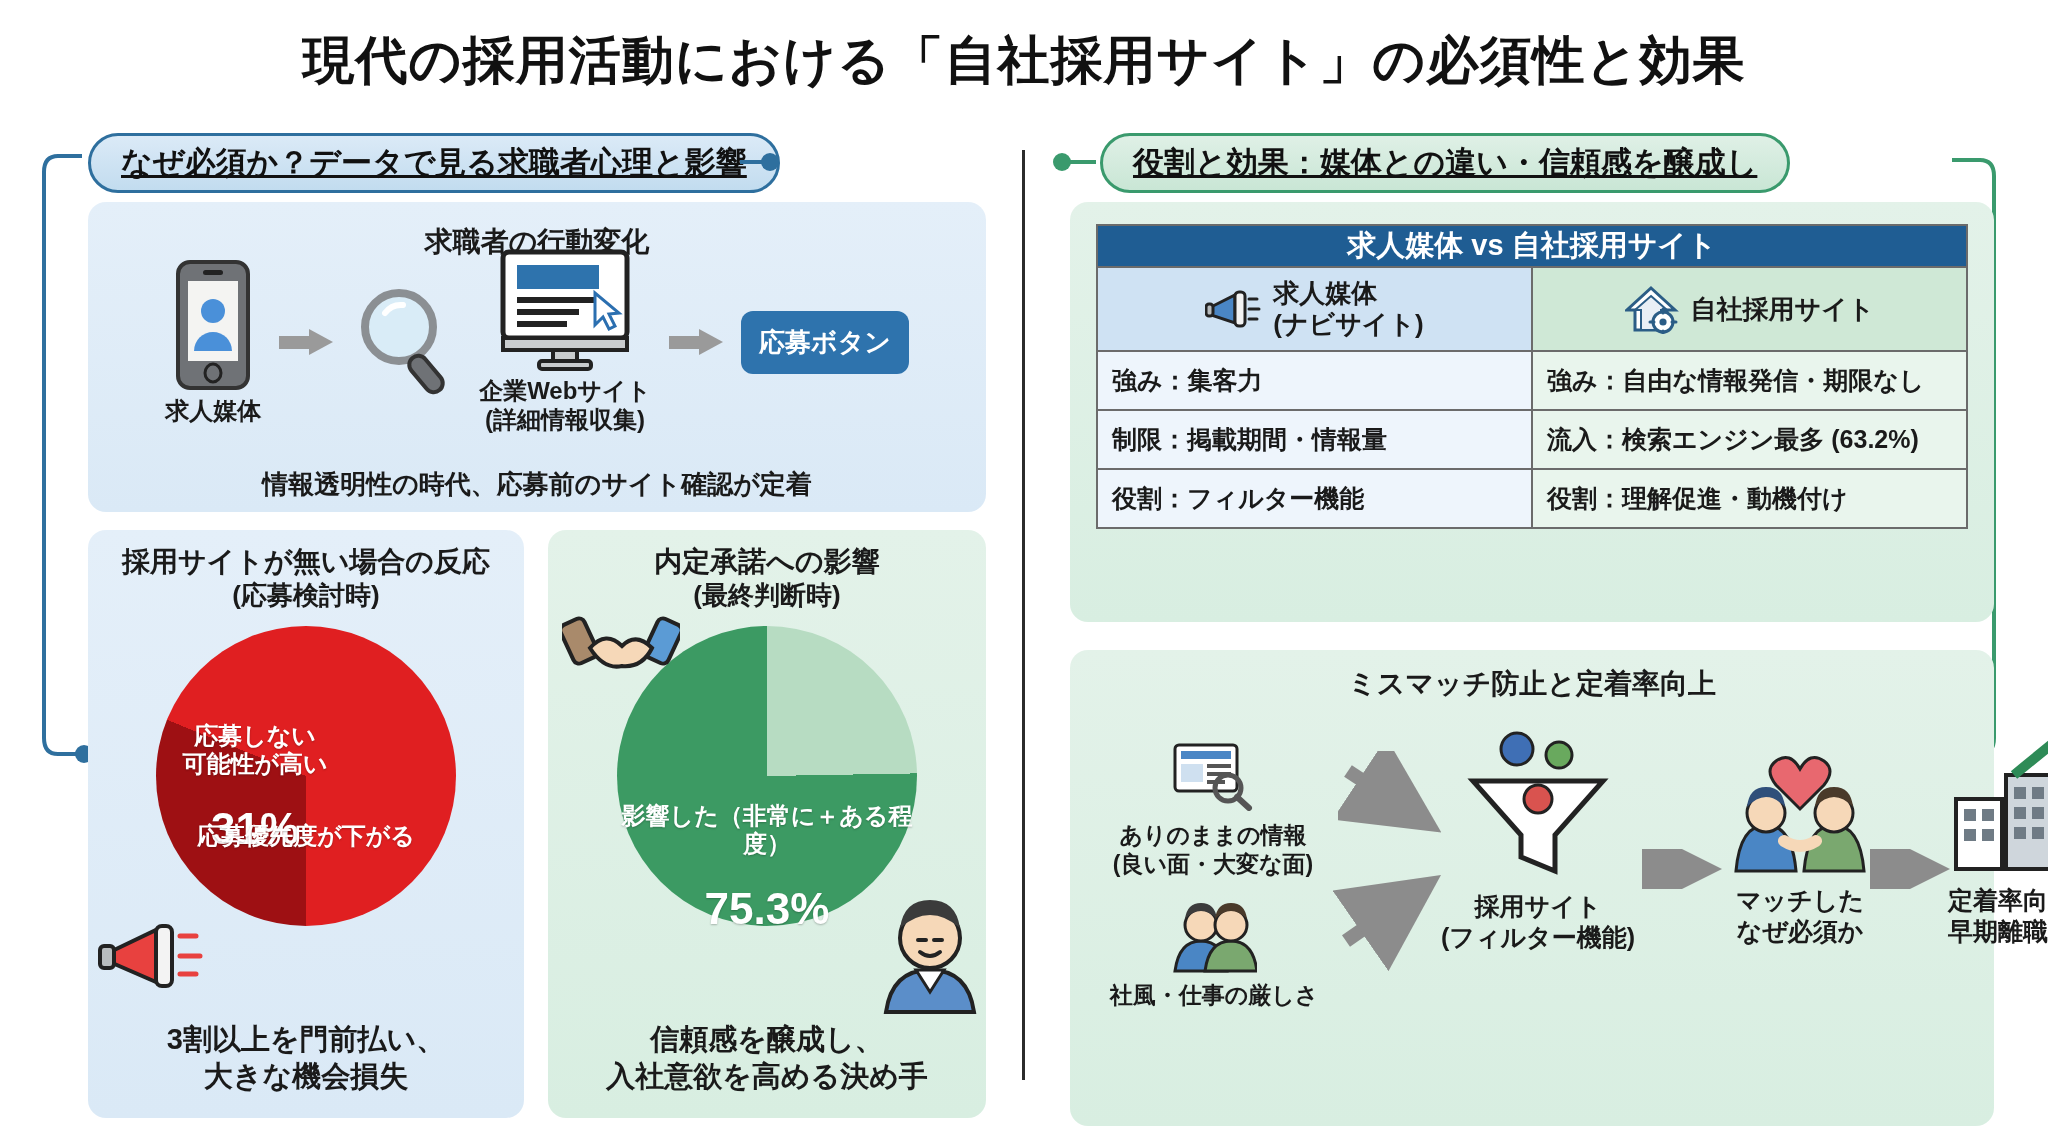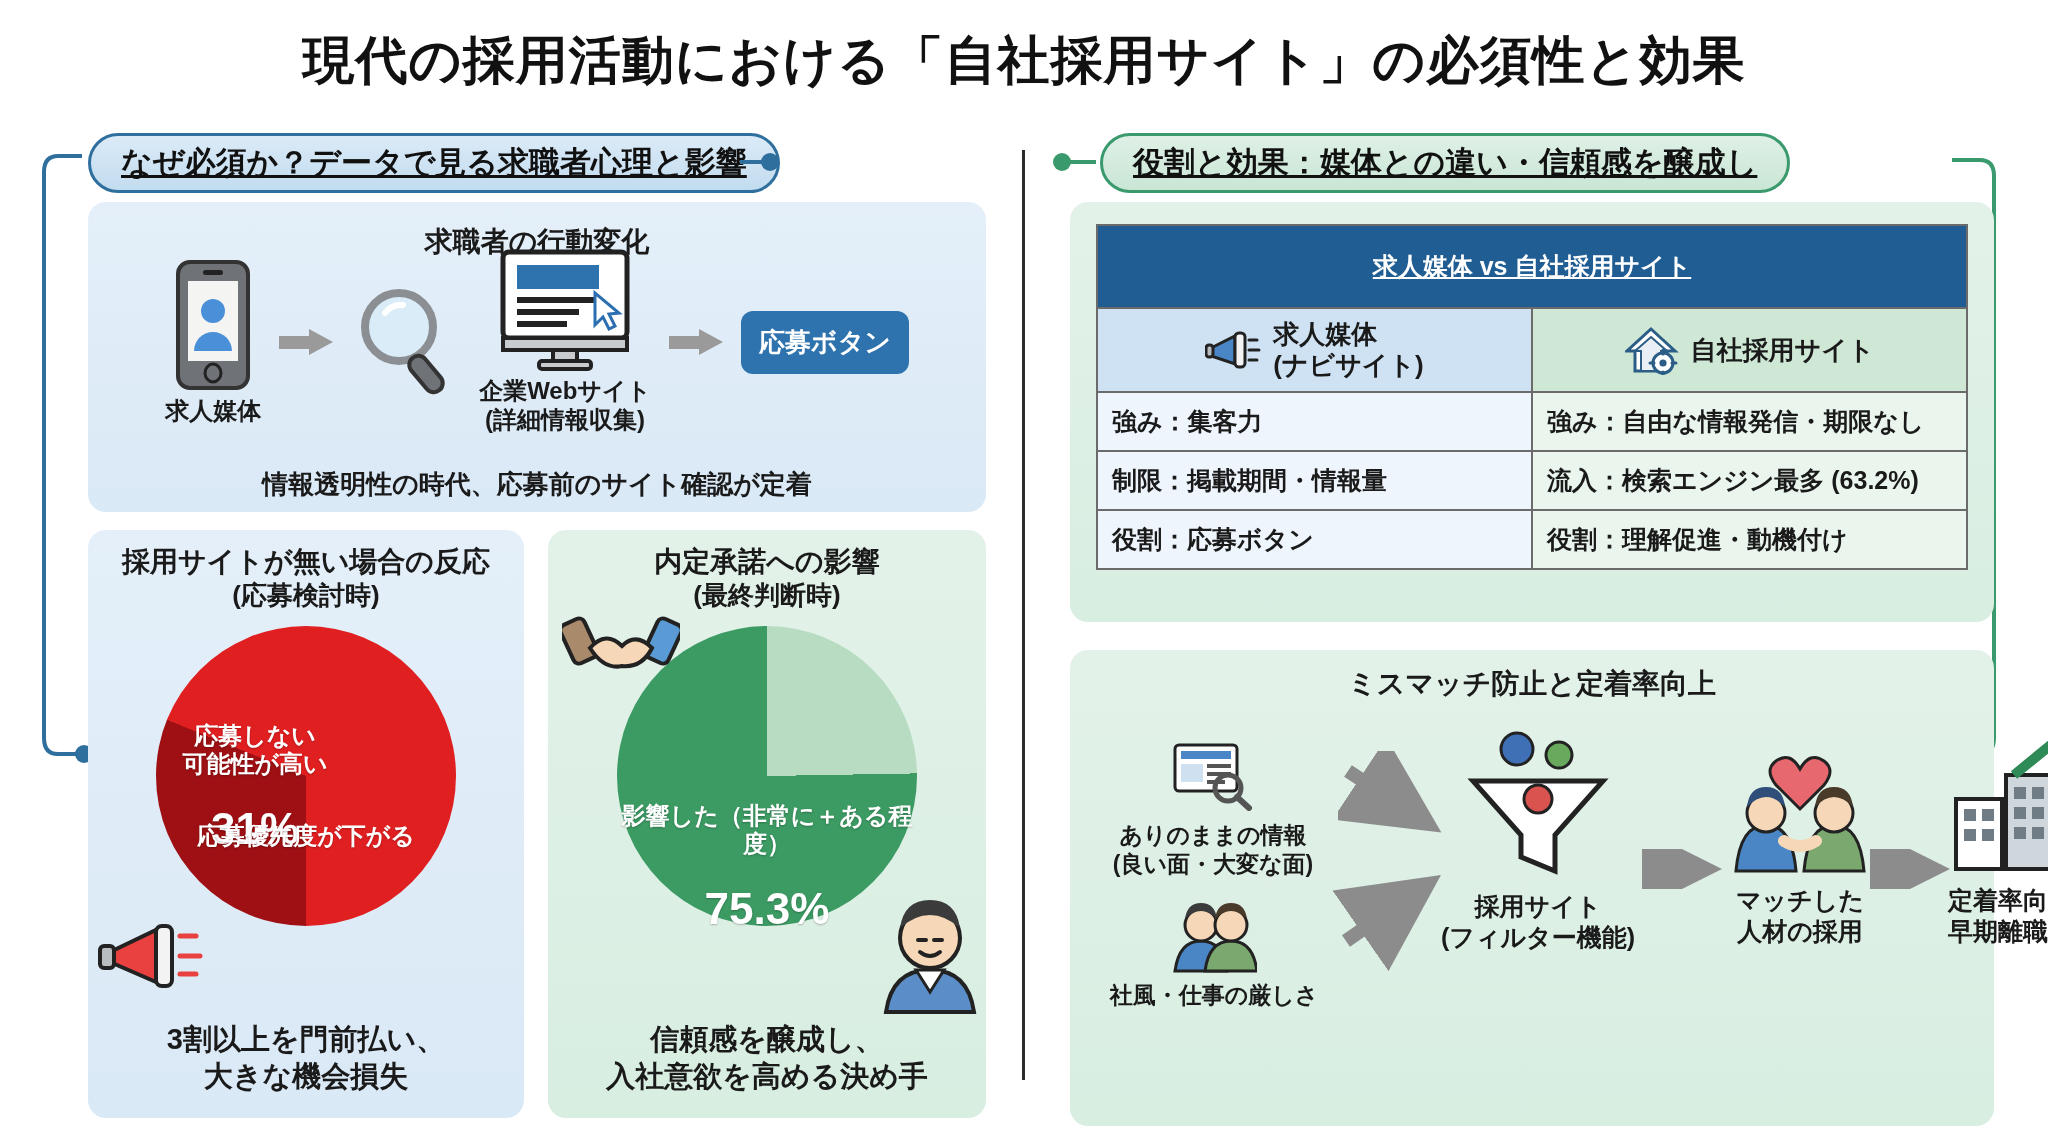--- a/index.html
+++ b/index.html
@@ -144,22 +144,22 @@
   }
 
   
   #table-card {
     position: absolute; left: 18px; top: 72px;
     width: 924px; height: 420px; padding: 22px 26px;
   }
   table.cmp { width: 100%; border-collapse: collapse; table-layout: fixed; background:#fff; }
   table.cmp th, table.cmp td { border: 2px solid #6b6b6b; }
   .cmp-title {
-    background: #1f5d93; color: #fff; font-size: 25px; font-weight: bold;
-    text-align: center; padding: 24px 6px; text-decoration: underline;
+    background: #1f5d93; color: #fff; font-size: 29px; font-weight: bold;
+    text-align: center; padding: 0 6px;
   }
   .cmp-head-blue  { background:#cfe2f3; font-size: 26px; font-weight:bold; padding: 10px 8px; text-align:center;}
   .cmp-head-green { background:#cfe8d6; font-size: 26px; font-weight:bold; padding: 10px 8px; text-align:center;}
   .cmp-head-inner { display:flex; align-items:center; justify-content:center; gap:12px; }
   .cmp-head-txt { text-align:left; line-height:1.2; }
   td.cell-blue  { background:#eef5fc; font-size: 25px; font-weight:bold; padding: 12px 14px; }
   td.cell-green { background:#e9f5ed; font-size: 25px; font-weight:bold; padding: 12px 14px; }
 
   
   #mismatch-card {
@@ -359,21 +359,21 @@
       </tr>
       <tr>
         <td class="cell-blue">強み：集客力</td>
         <td class="cell-green">強み：自由な情報発信・期限なし</td>
       </tr>
       <tr>
         <td class="cell-blue">制限：掲載期間・情報量</td>
         <td class="cell-green">流入：検索エンジン最多 (63.2%)</td>
       </tr>
       <tr>
-        <td class="cell-blue">役割：応募ボタン</td>
+        <td class="cell-blue">役割：フィルター機能</td>
         <td class="cell-green">役割：理解促進・動機付け</td>
       </tr>
     </tbody>
       </table>
   </div>
 
   <div class="card card-green" id="mismatch-card">
     <div class="card-title">ミスマッチ防止と定着率向上</div>
 
     <div class="mm-flow">
@@ -447,21 +447,21 @@
           <path d="M68 40 q-10 -18 -24 -8 q-12 9 0 24 l24 24 l24 -24 q12 -15 0 -24 q-14 -10 -24 8 z" fill="#e8686f" stroke="#222" stroke-width="3"></path>
           <path d="M4 142 q4 -46 30 -46 q26 0 30 46 z" fill="#4a86c5" stroke="#222" stroke-width="3"></path>
           <circle cx="34" cy="84" r="19" fill="#f6d8b8" stroke="#222" stroke-width="3"></circle>
           <path d="M15 78 q19 -20 38 0 q-2 -20 -19 -20 q-17 0 -19 20 z" fill="#2f4f7a"></path>
           <path d="M72 142 q4 -46 30 -46 q26 0 30 46 z" fill="#7aa86f" stroke="#222" stroke-width="3"></path>
           <circle cx="102" cy="84" r="19" fill="#f6d8b8" stroke="#222" stroke-width="3"></circle>
           <path d="M83 78 q19 -20 38 0 q-2 -20 -19 -20 q-17 0 -19 20 z" fill="#4a3a2a"></path>
           <path d="M52 112 q16 10 32 0" fill="none" stroke="#f6d8b8" stroke-width="12" stroke-linecap="round"></path>
         </svg>
         <div class="mm-lbl-strong">マッチした</div>
-        <div class="mm-lbl-strong">人材の採用</div>
+        <div class="mm-lbl-strong">なぜ必須か</div>
       </div>
 
       <svg width="80" height="40" style="position:absolute;left:800px;top:148px;">
         <defs>
             <marker id="ah4" markerWidth="6" markerHeight="6" refX="4" refY="3" orient="auto">
           <polygon points="0 0, 6 3, 0 6" fill="#8c8c8c"></polygon>
             </marker>
           </defs>
         <line x1="4" y1="20" x2="52" y2="20" stroke="#8c8c8c" stroke-width="14" marker-end="url(#ah4)"></line>
       </svg>

